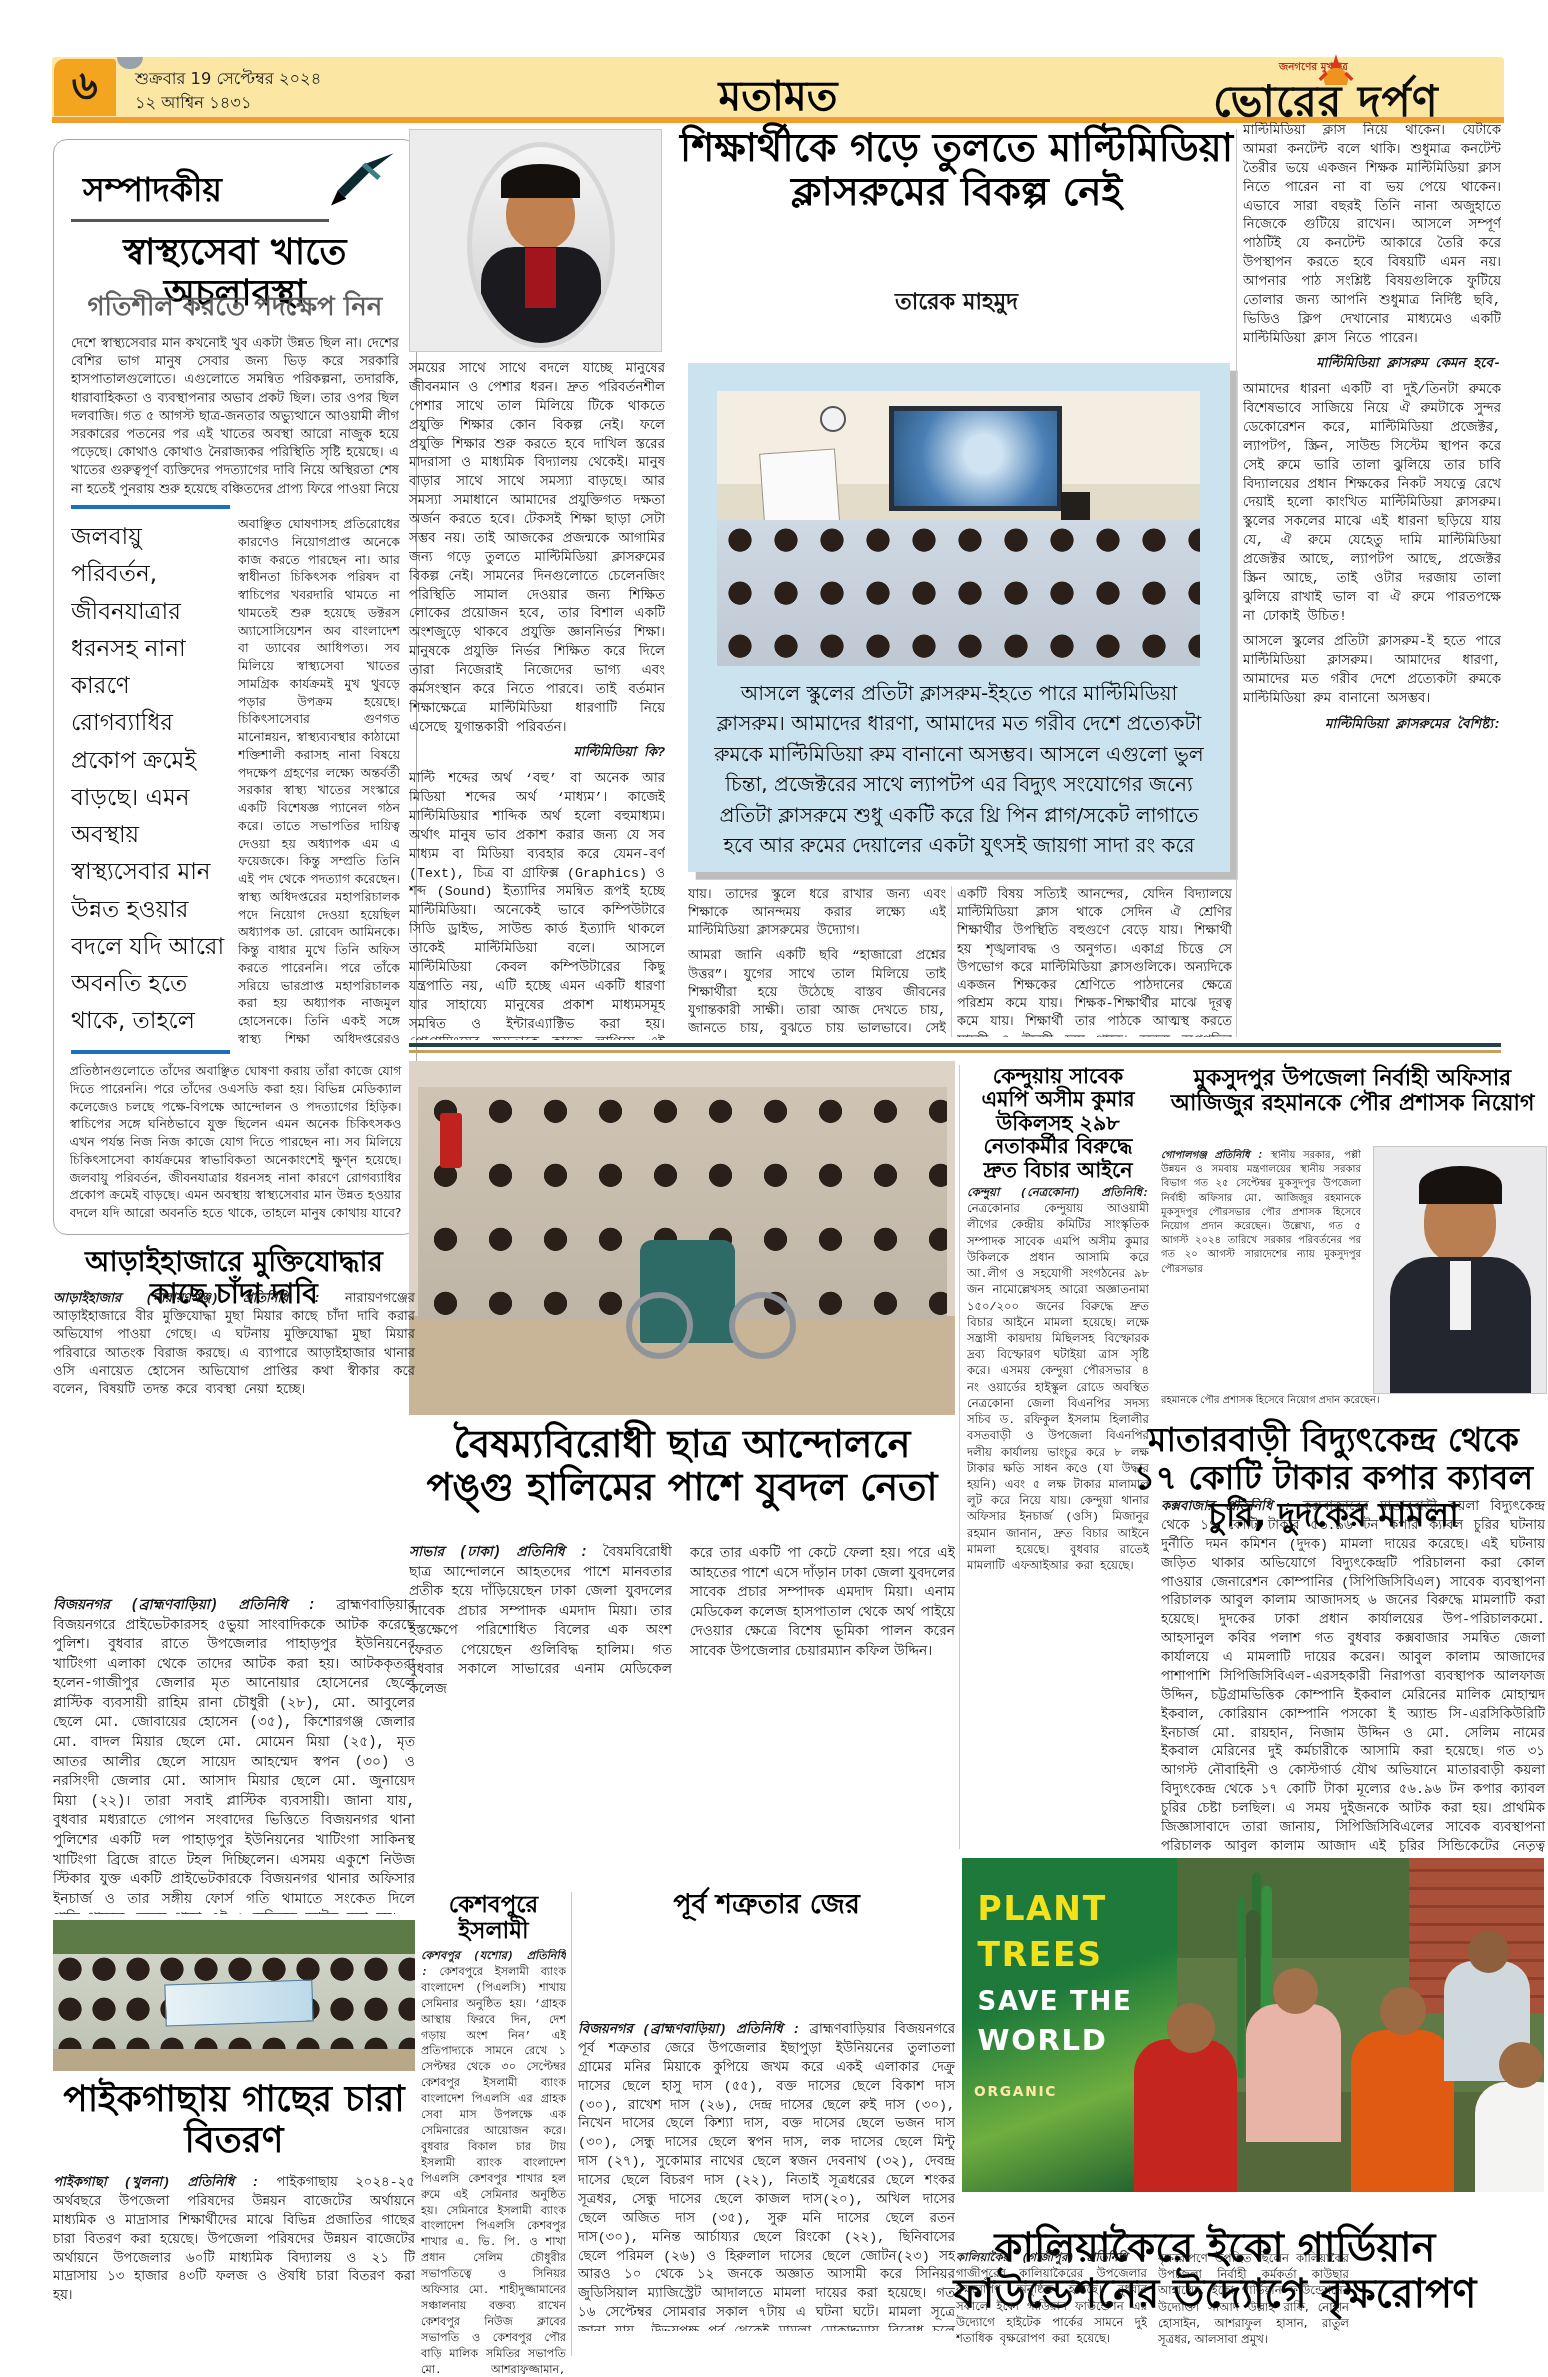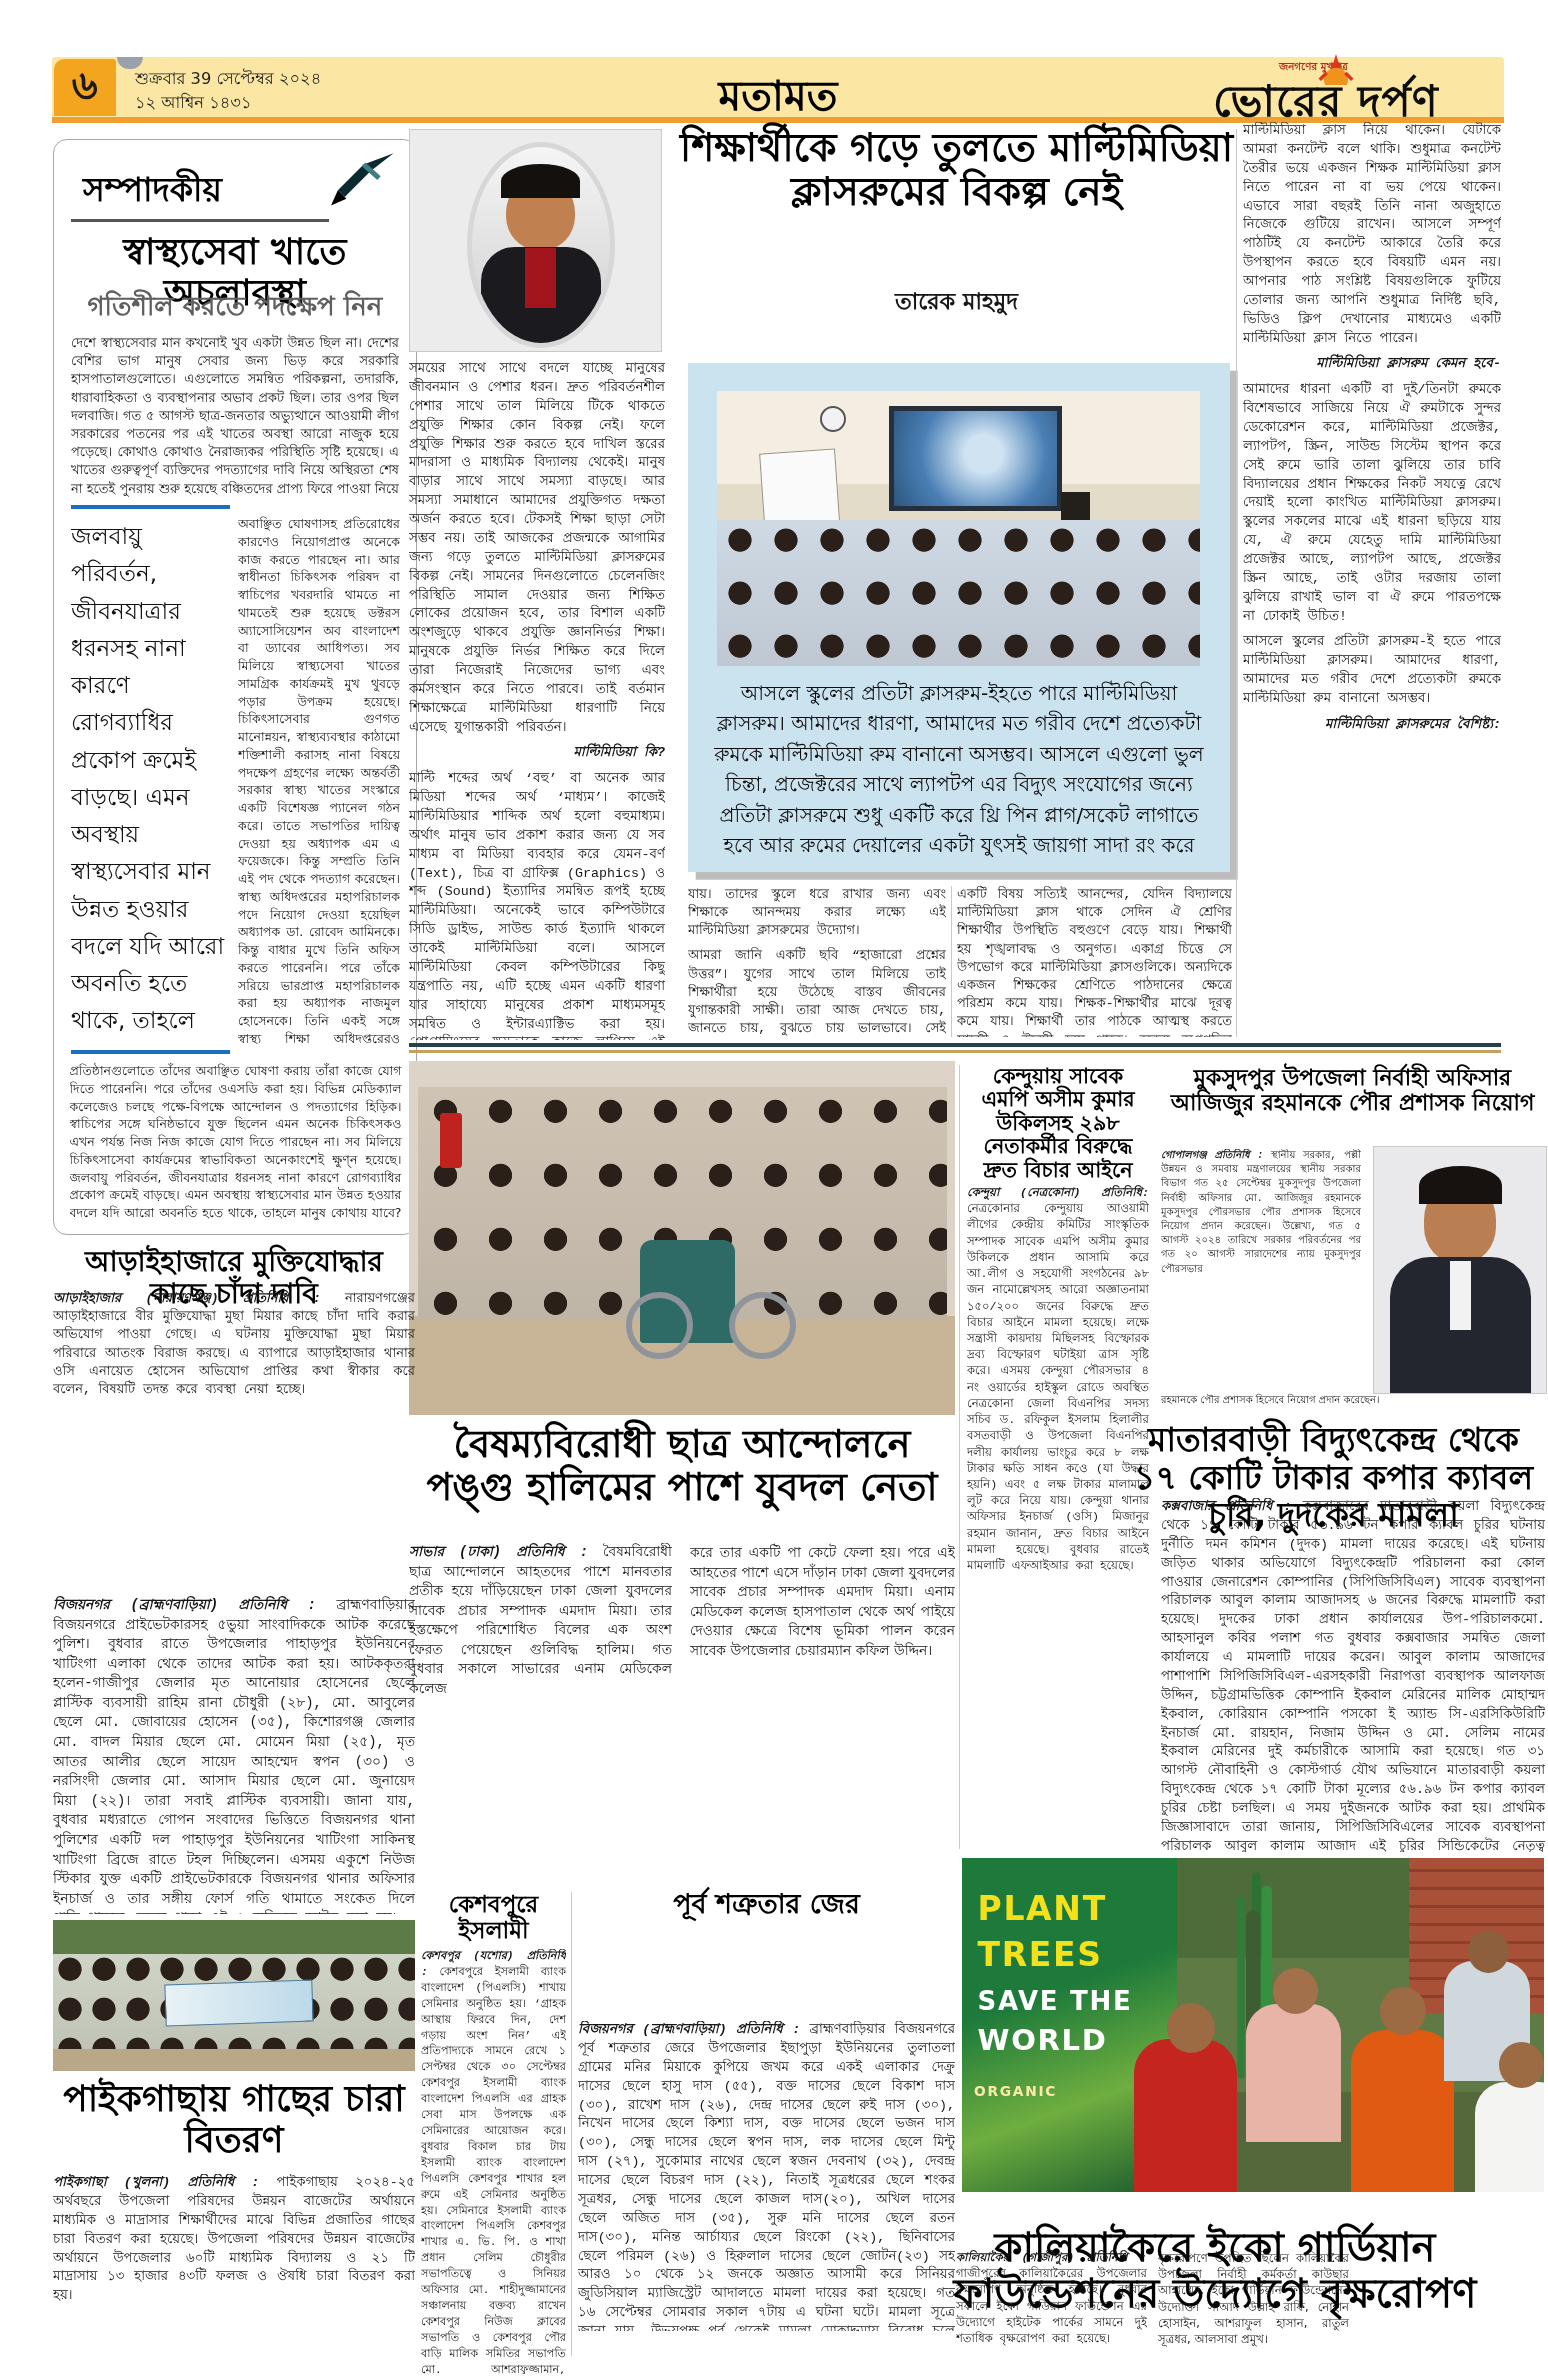--- a/index.html
+++ b/index.html
@@ -55,21 +55,21 @@
 <body>
 
 <div class="page">
 
   <div class="abs band" style="left:52px;top:57px;width:1452px;height:60px;">
     <div class="abs pagebox" style="left:1.7px;top:1.7px;width:62px;height:57px;">
       <span>৬</span>
     </div>
     <div class="abs graytab" style="left:65px;top:0;width:26px;height:12px;"></div>
     <div class="abs dates" style="left:83px;top:10.3px;width:292px;">
-      <div>শুক্রবার 39 সেপ্টেম্বর ২০২৪</div>
+      <div>শুক্রবার 19 সেপ্টেম্বর ২০২৪</div>
       <div>১২ আশ্বিন ১৪৩১</div>
     </div>
     <div class="abs secttitle ctr" style="left:554px;top:6.9px;width:344px;">মতামত</div>
     <div class="abs" style="left:1144px;top:0px;width:301px;height:60px;">
       <div class="abs logotag" style="left:83px;top:1.7px;">জনগণের মুখপত্র</div>
       <svg class="abs" style="left:110px;top:-3.4px;" width="60" height="31" viewBox="0 0 70 36">
         <g fill="#e8751a">
           <path d="M35 36 L28 10 L32 10 L35 0 L38 10 L42 10 Z" fill="#d8391d"></path>
           <circle cx="35" cy="30" r="14" fill="#f0931e"></circle>
           <path d="M16 30 L24 22 M54 30 L46 22 M35 8 L35 16" stroke="#d8391d" stroke-width="4"></path>

